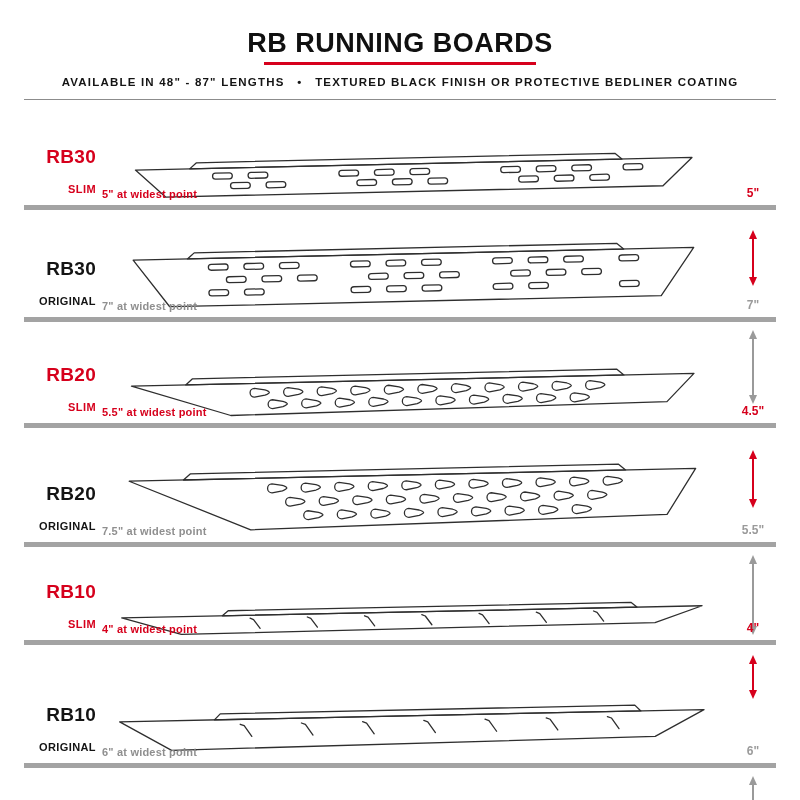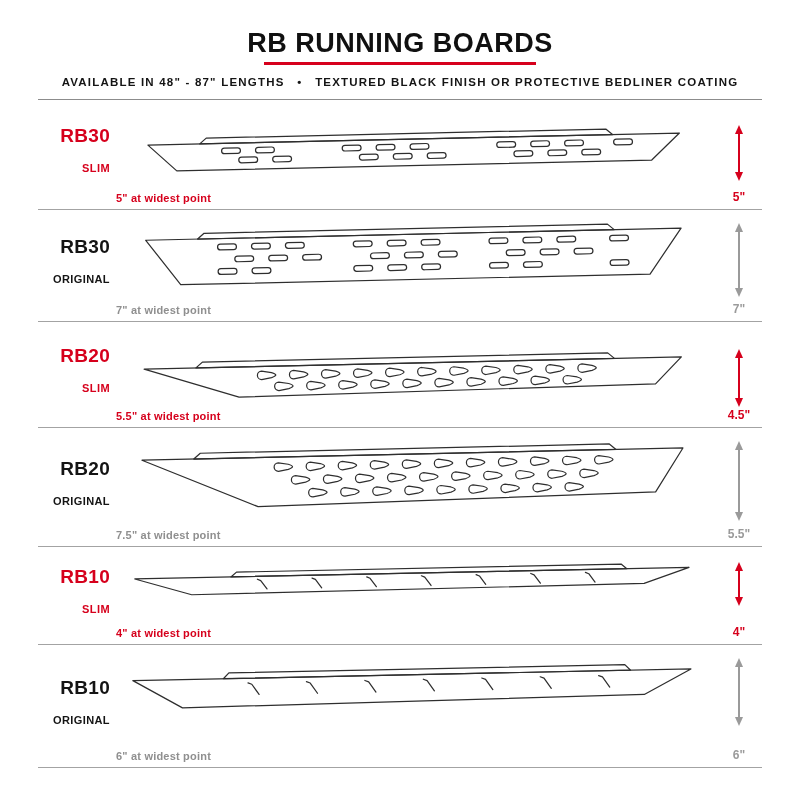--- a/index.html
+++ b/index.html
@@ -1,24 +1,24 @@
 <!DOCTYPE html>
 <html><head>
 <meta charset="utf-8">
 <style>
   * { margin:0; padding:0; box-sizing:border-box; }
   body { width:800px; height:800px; background:#ffffff; font-family:"Liberation Sans", sans-serif; overflow:hidden; }
-  .page { width:800px; height:800px; padding:0 38px; }
+  .page { width:800px; height:800px; padding:0 24px; }
 
   .header { text-align:center; padding-top:28px; height:100px; border-bottom:1px solid #8c8c8c; }
   .title { font-size:27px; font-weight:bold; letter-spacing:.5px; color:#101010; }
   .underline { width:272px; height:3px; background:#d6001c; margin:3px auto 11px; }
   .subtitle { font-size:11.5px; font-weight:bold; letter-spacing:1.2px; color:#141414; }
 
-  .sec { display:flex; border-bottom:1px solid #a3a3a3; position:relative; }
+  .sec { display:flex; border-bottom:5px solid #a3a3a3; position:relative;align-items:flex-end; }
   .s1{height:110px} .s2{height:112px} .s3{height:106px} .s4{height:119px} .s5{height:98px} .s6{height:123px}
 
   .label-col { width:72px; display:flex; flex-direction:column; justify-content:center; align-items:flex-end; text-align:right; padding-bottom:10px; }
   .model { font-size:19px; font-weight:bold; letter-spacing:.3px; }
   .variant { font-size:11px; font-weight:bold; letter-spacing:.4px; margin-top:15px; }
 
   .draw-col { flex:1; position:relative; padding:0 6px; }
   .draw-col svg { display:block; width:100%; height:auto; }
   .s1 .draw-col svg{margin-top:24px} .s2 .draw-col svg{margin-top:11px}
   .s3 .draw-col svg{margin-top:24px} .s4 .draw-col svg{margin-top:11px}

